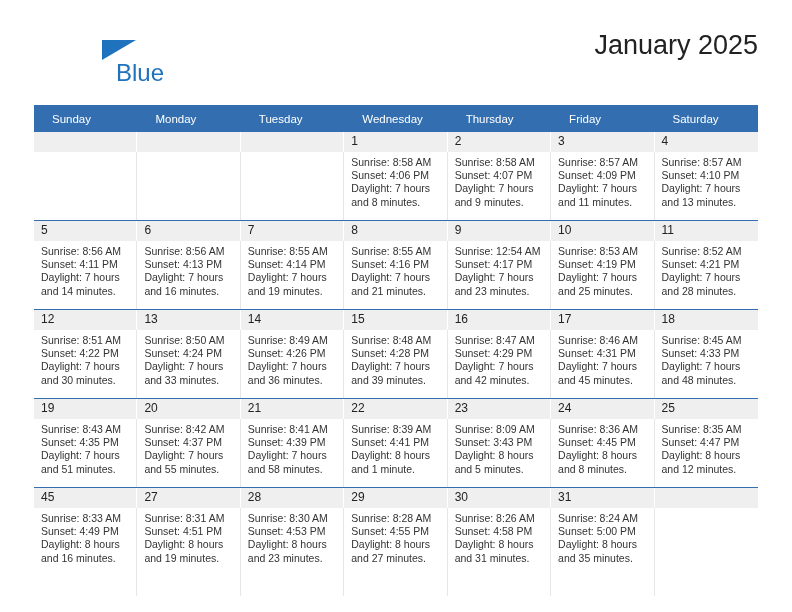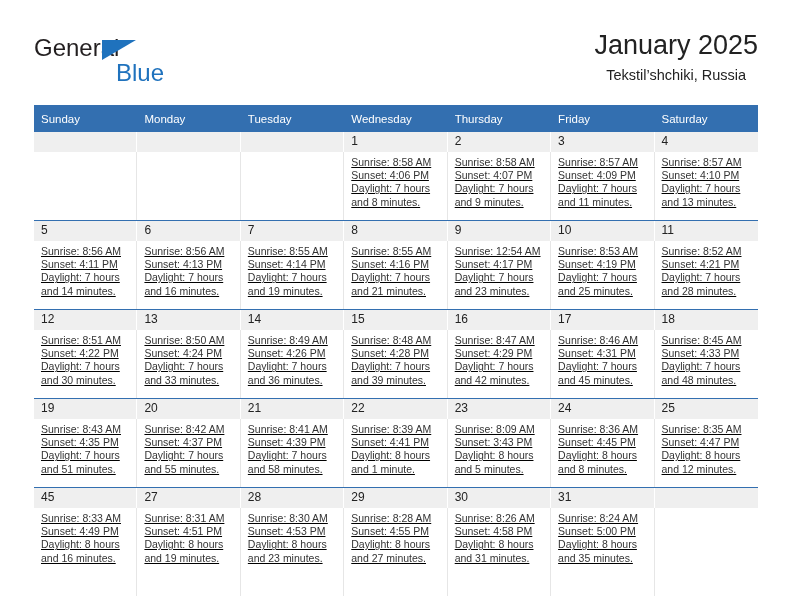--- a/index.html
+++ b/index.html
@@ -60,21 +60,21 @@
     top: 25px;
     font-size: 24px;
     color: #1f72bd;
     font-family: "Liberation Sans", sans-serif;
     margin-left: 24px;
   }
   .titles {
     position: absolute;
     right: 0;
     top: 0;
-    text-align: center;
+    text-align: left;
   }
   .cal-title {
     font-size: 27px;
     color: #222222;
     line-height: 34px;
     white-space: nowrap;
   }
   .cal-sub {
     font-size: 14.5px;
     color: #222222;
@@ -91,21 +91,21 @@
     width: 724px;
     border-collapse: collapse;
     table-layout: fixed;
   }
   .cal th {
     background: #336fb0;
     color: #ffffff;
     font-size: 11.5px;
     font-weight: normal;
     text-align: left;
-    padding: 5px 0 5px 7px;
+    padding: 5px 0 5px 18px;
     height: 17px;
     border: none;
   }
   .cal td {
     vertical-align: top;
     padding: 0;
     border-top: 1.5px solid #336fb0;
     height: 88px;
     background: #ffffff;
   }
@@ -129,43 +129,40 @@
     font-size: 10.5px;
     line-height: 13.2px;
     color: #333333;
   }
   .cell-body .ln {
     white-space: nowrap;
   }
   .cell-inner {
     border-right: 1px solid #e6e6e6;
     height: 100%;
-    text-decoration: underline;
   }
   td:last-child .cell-inner,
   td:last-child .daynum-band {
     border-right: none;
   }
 </style>
 </head>
 <body>
 
 <div class="page">
 
   <div class="header">
 
     <div class="logo">
-      <span class="logo-general">General</span>
       <span class="logo-tri"></span>
       <span class="logo-blue">Blue</span>
     </div>
 
     <div class="titles">
       <div class="cal-title">January 2025</div>
-      <div class="cal-sub">Tekstil’shchiki, Russia</div>
     </div>
 
   </div>
 
   <table class="cal">
     <thead>
       <tr id="head-row">
           <th>Sunday</th>
           <th>Monday</th>
           <th>Tuesday</th>

